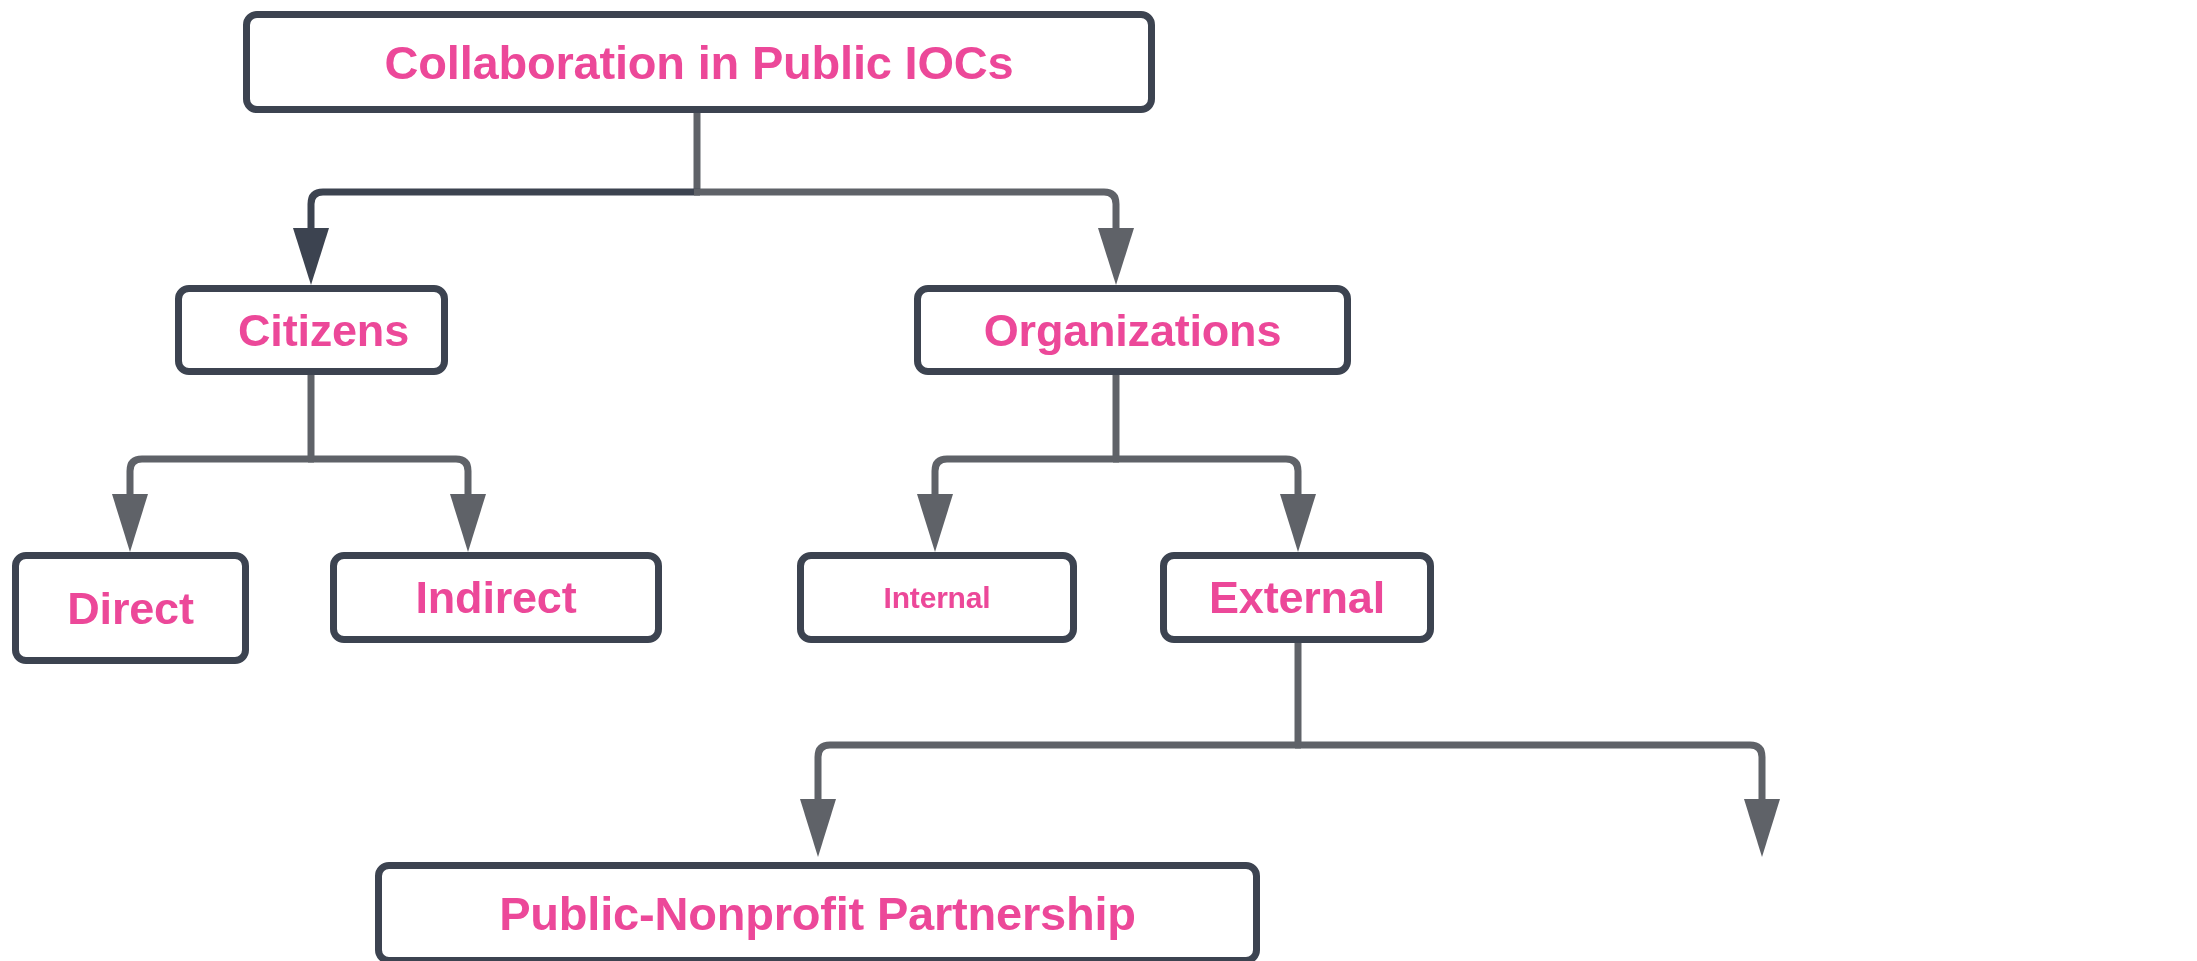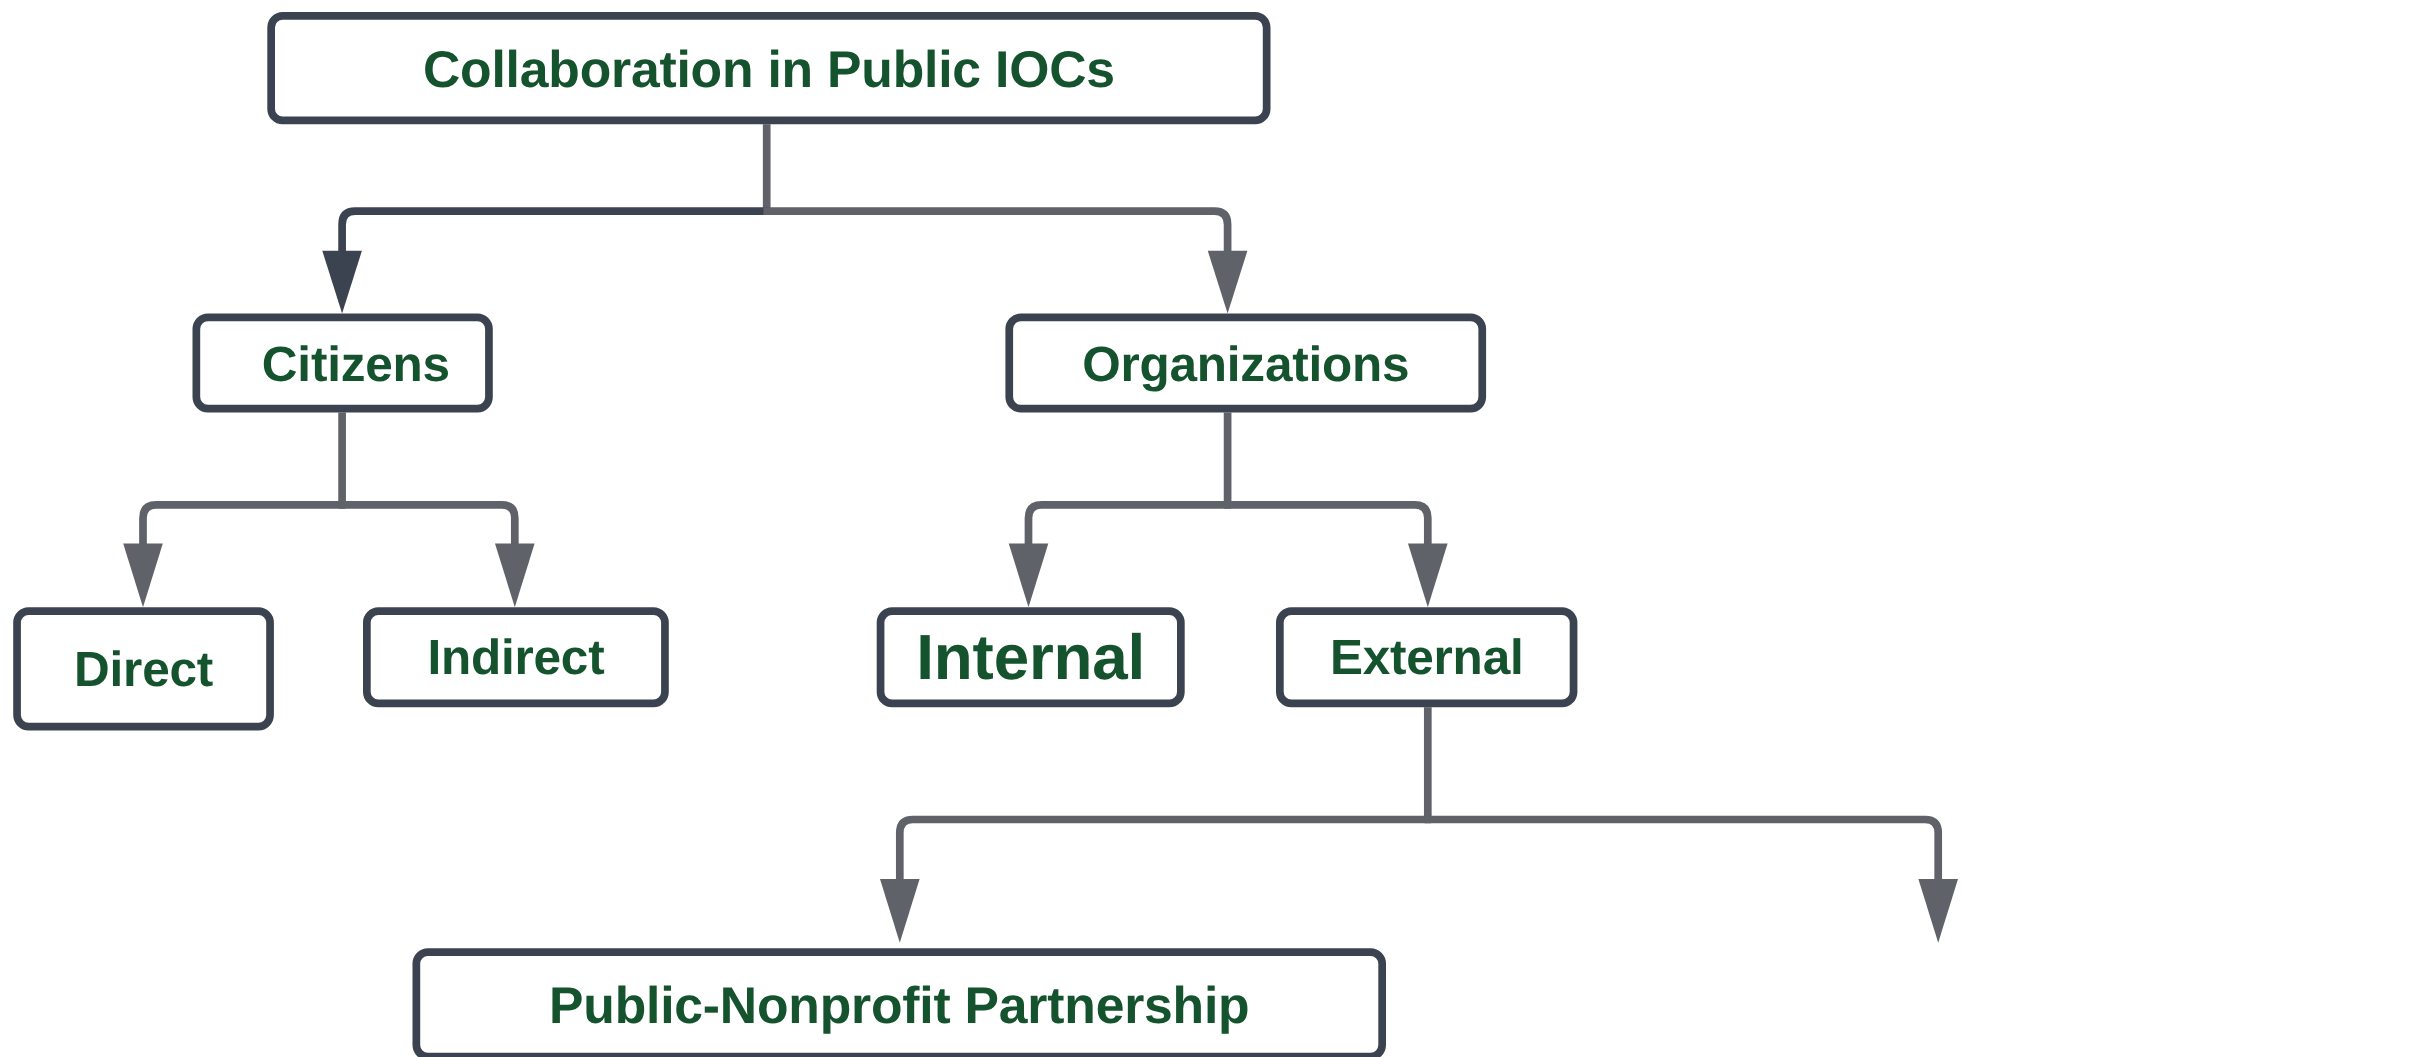--- a/index.html
+++ b/index.html
@@ -28,37 +28,37 @@
   }
   .node {
     position: absolute;
     box-sizing: border-box;
     background: #ffffff;
     border: 7px solid #3c4350;
     border-radius: 14px;
     display: flex;
     align-items: center;
     justify-content: center;
-    color: #14532d;
+    color: #ec4899;
     font-weight: bold;
     line-height: 1;
     white-space: nowrap;
   }
   .node-label {
     display: block;
     padding: 0 6px;
     letter-spacing: -0.2px;
   }
   
   .n-root      { left: 243px;  top: 11px;  width: 912px; height: 102px; font-size: 47px; }
   .n-citizens  { left: 175px;  top: 285px; width: 273px; height: 90px;  font-size: 45px; padding-left: 24px; }
   .n-orgs      { left: 898px;  top: 285px; width: 437px; height: 90px;  font-size: 45px; margin-left: 16px; }
   .n-direct    { left: 12px;   top: 552px; width: 237px; height: 112px;  font-size: 45px; }
-  .n-indirect  { left: 330px;  top: 552px; width: 278px; height: 91px;  font-size: 45px; }
-  .n-internal  { left: 797px;  top: 552px; width: 280px; height: 91px;  font-size: 58px; }
+  .n-indirect  { left: 330px;  top: 552px; width: 332px; height: 91px;  font-size: 45px; }
+  .n-internal  { left: 797px;  top: 552px; width: 280px; height: 91px;  font-size: 30px; }
   .n-external  { left: 1160px; top: 552px; width: 274px; height: 91px;  font-size: 45px; }
   .n-pnp       { left: 375px;  top: 862px; width: 885px; height: 102px; font-size: 47px; }
   .n-ppp       { left: 1340px; top: 857px; width: 842px; height: 102px; font-size: 47px; }
 </style>
 </head>
 <body>
 
 <div id="diagram-canvas">
 
   <svg id="edge-layer" viewBox="0 0 2197 961" width="2197" height="961" xmlns="http://www.w3.org/2000/svg">

